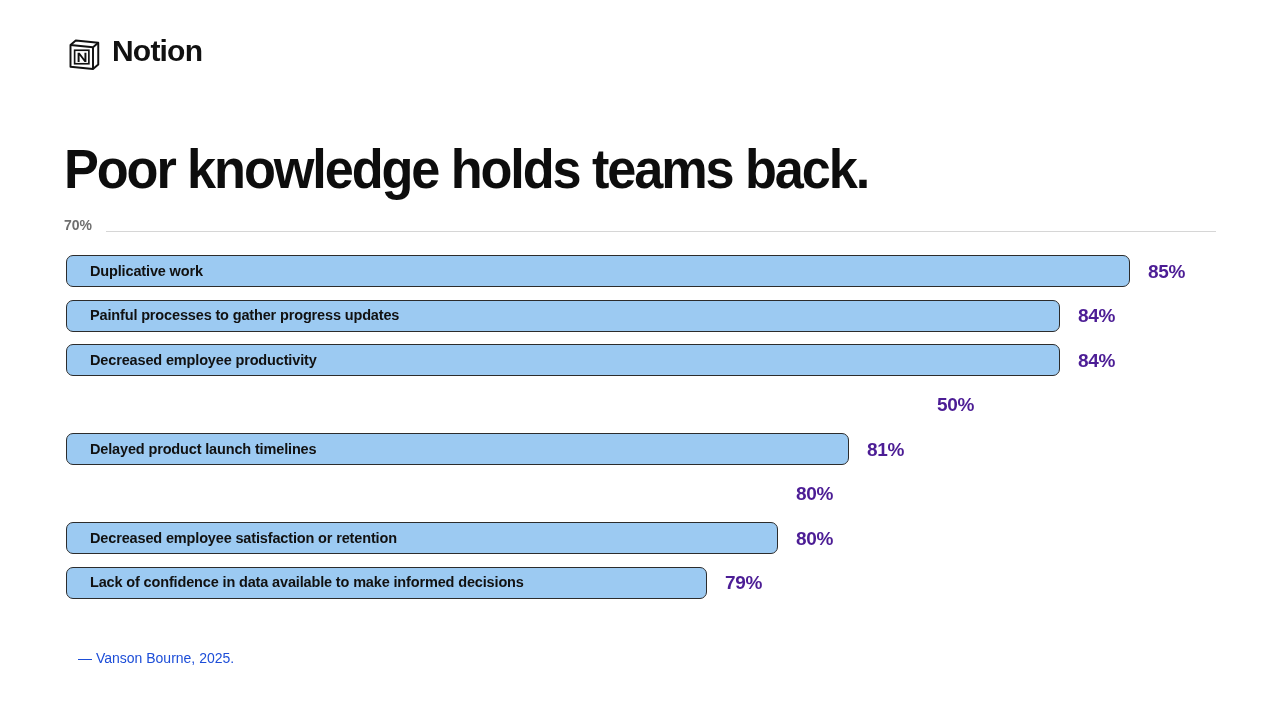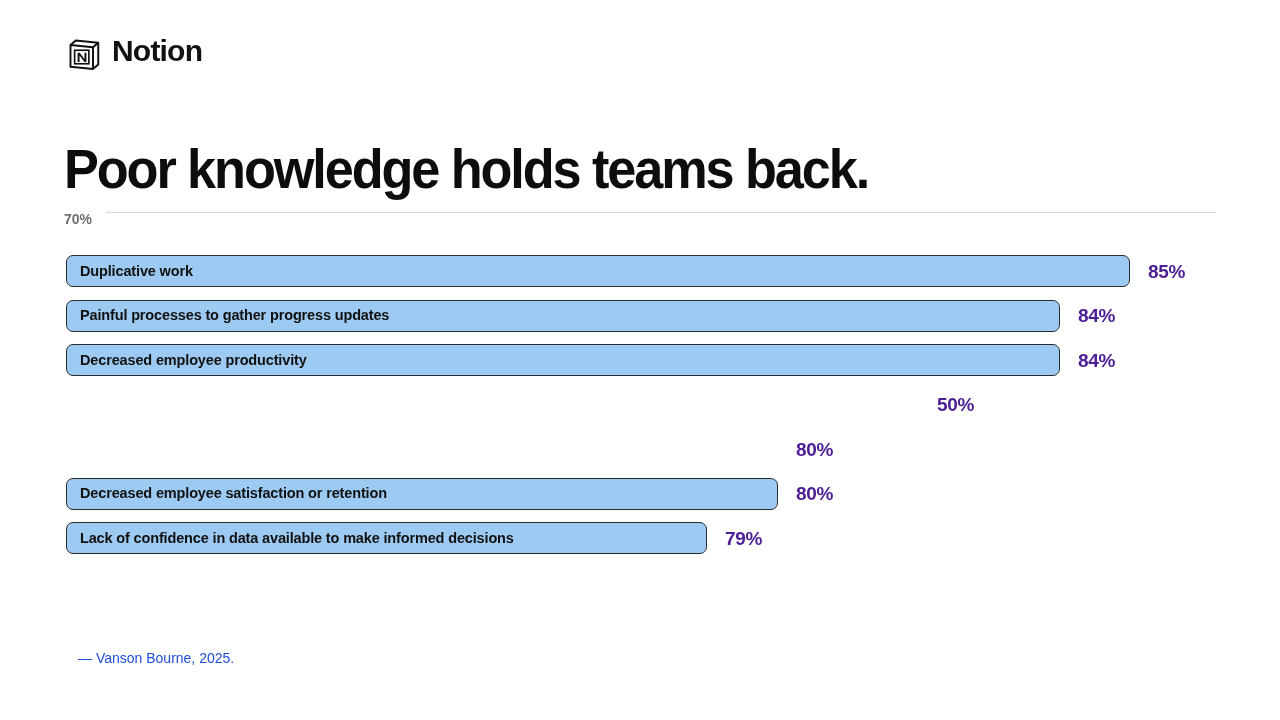--- a/index.html
+++ b/index.html
@@ -52,21 +52,21 @@
   }
 
   
   .axis-row {
     position: absolute;
     left: 64px;
     top: 212px;
     width: 1152px;
     height: 20px;
     display: flex;
-    align-items: flex-start;
+    align-items: flex-end;
     gap: 14px;
   }
   .axis-label {
     font-size: 14px;
     font-weight: bold;
     color: #6f6f6f;
     letter-spacing: 0px;
     line-height: 1;
     white-space: nowrap;
   }
@@ -93,21 +93,21 @@
     top: 0;
     height: 32px;
     background: #9ccaf2;
     border: 1.6px solid #2c2c2c;
     border-radius: 7px;
     box-sizing: border-box;
     display: flex;
     align-items: center;
   }
   .bar-label {
-    padding-left: 13px;
+    padding-left: 23px;
     font-size: 14.5px;
     font-weight: bold;
     color: #111111;
     letter-spacing: -0.15px;
     white-space: nowrap;
     line-height: 1;
   }
   .bar-value {
     position: absolute;
     top: 0;
@@ -175,20 +175,26 @@
     <div class="bar" style="width:994px">
       <span class="bar-label">Decreased employee productivity</span>
     </div>
     <span class="bar-value" style="left:1012px">84%</span>
   </div>
 
   <div class="bar-row">
     <span class="bar-value" style="left:871px">50%</span>
   </div>
 
+  <div class="bar-row">
+    <div class="bar" style="width:783px">
+      <span class="bar-label">Delayed product launch timelines</span>
+    </div>
+    <span class="bar-value" style="left:801px">81%</span>
+  </div>
 
   <div class="bar-row">
     <span class="bar-value" style="left:730px">80%</span>
   </div>
 
   <div class="bar-row">
     <div class="bar" style="width:712px">
       <span class="bar-label">Decreased employee satisfaction or retention</span>
     </div>
     <span class="bar-value" style="left:730px">80%</span>

